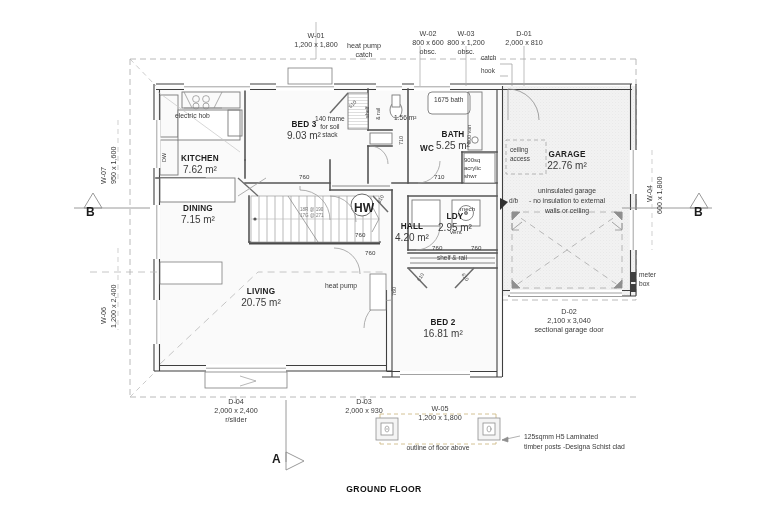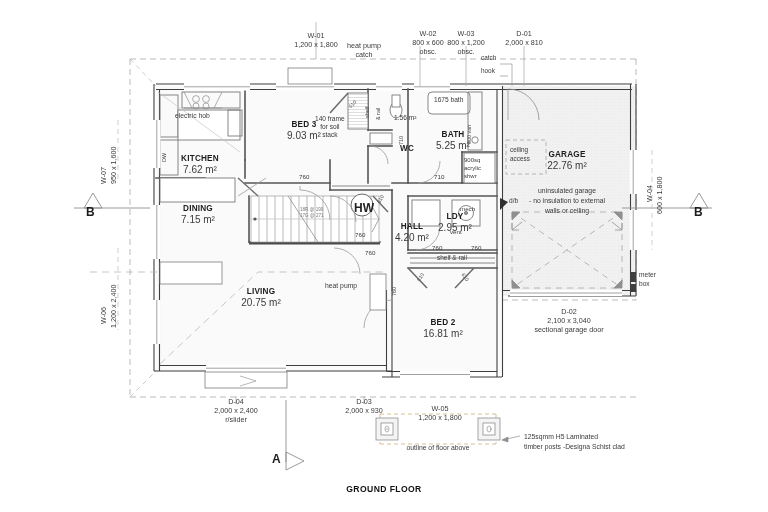--- a/index.html
+++ b/index.html
@@ -424,21 +424,21 @@
     <div class="room-area">7.15 m²</div>
   </div>
   <div class="lbl c" style="left:261px;top:287px;">
     <div class="room-name">LIVING</div>
     <div class="room-area">20.75 m²</div>
   </div>
   <div class="lbl c" style="left:304px;top:120px;">
     <div class="room-name">BED 3</div>
     <div class="room-area">9.03 m²</div>
   </div>
-  <div class="lbl" style="left:400px;top:144px;text-align:right;">
+  <div class="lbl" style="left:420px;top:144px;text-align:right;">
     <div class="room-name">WC</div>
   </div>
   <div class="lbl" style="left:394px;top:114px;font-size:6.6px;">1.56 m²</div>
   <div class="lbl c" style="left:453px;top:130px;">
     <div class="room-name">BATH</div>
     <div class="room-area">5.25 m²</div>
   </div>
   <div class="lbl c" style="left:412px;top:222px;">
     <div class="room-name">HALL</div>
     <div class="room-area">4.20 m²</div>

